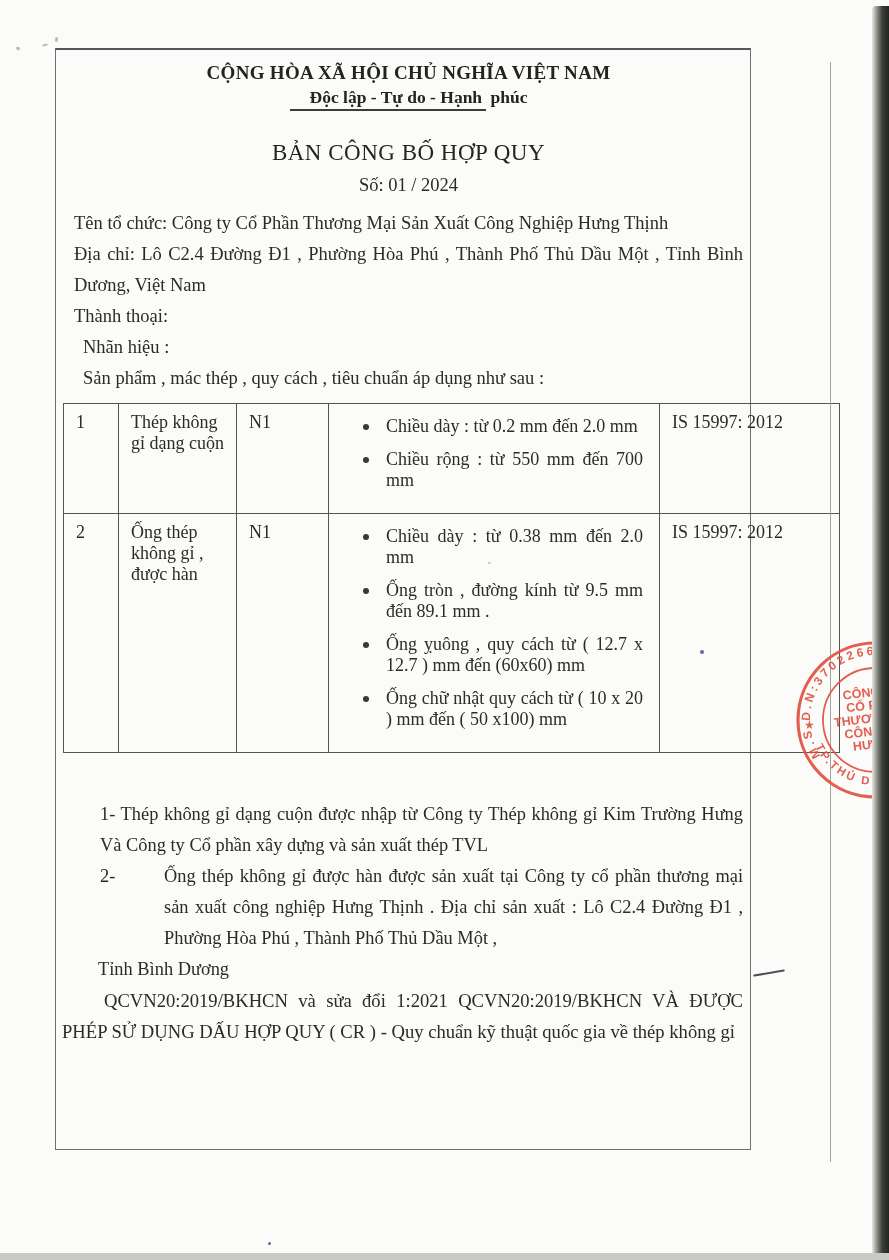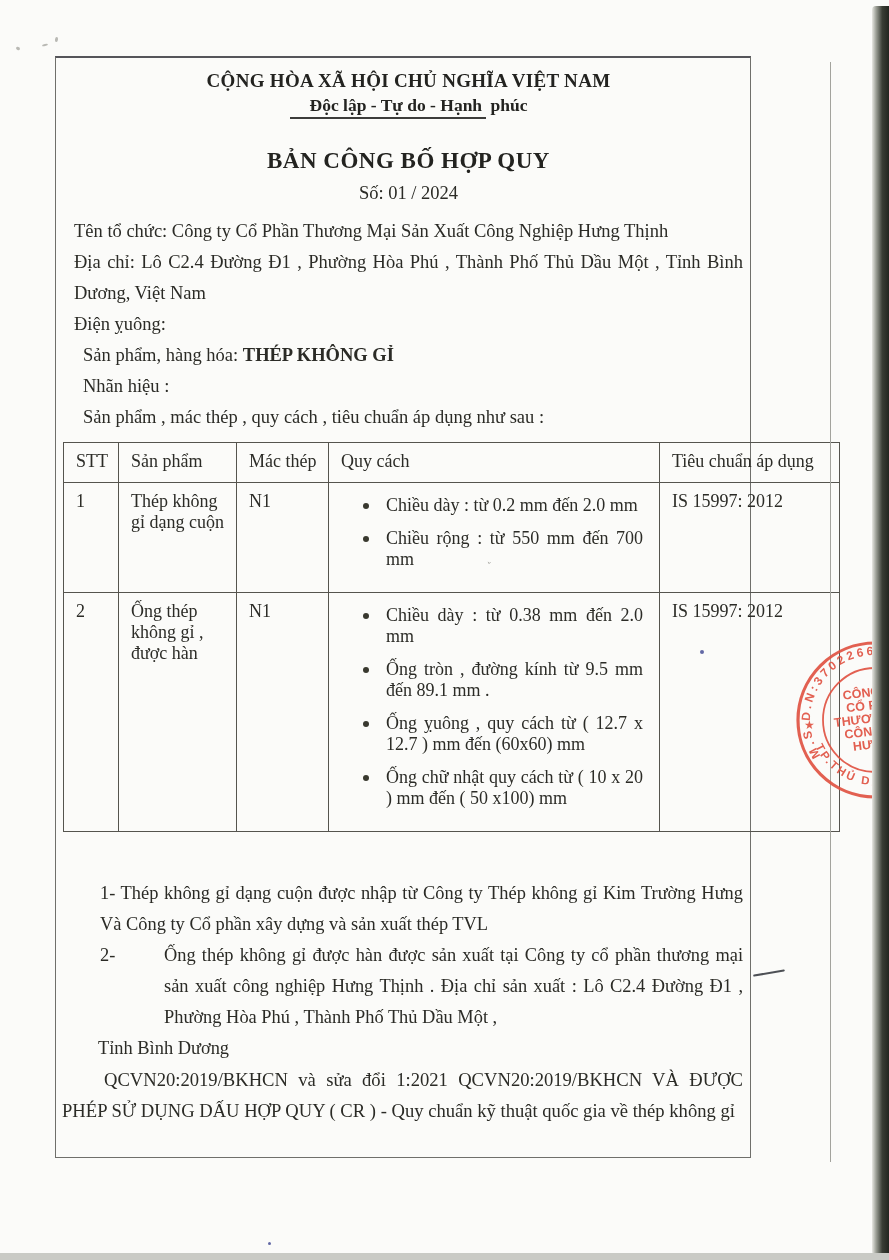--- a/index.html
+++ b/index.html
@@ -33,31 +33,31 @@
   .d1{left:700px;top:650px;}
   .d2{left:268px;top:1242px;width:3px;height:3px;}
   .pen-slash{
     position:absolute;left:753px;top:972px;width:32px;height:2px;
     background:#2e3138;transform:rotate(-10deg);border-radius:2px;opacity:.85;
   }
   .tick{position:absolute;left:487px;top:560px;color:#8d8d87;font-size:10px;transform:rotate(12deg);}
 
   
   .frame{
-    position:absolute;left:55px;top:56px;width:696px;height:1102px;
+    position:absolute;left:55px;top:48px;width:696px;height:1102px;
     border:1.5px solid #6f6f6b;border-top:2px solid #55555a;
     box-sizing:border-box;
     padding:12px 7px 16px 18px;
   }
 
   .center{text-align:center;}
   .nat-header{font-weight:bold;font-size:19px;letter-spacing:.3px;color:#232320;}
   .motto{font-weight:bold;font-size:17.5px;margin-top:3px;color:#232320;}
   .motto .u{border-bottom:2px solid #3c3c3a;padding:0 4px 2px 20px;text-align:center;}
-  .doc-title{font-weight:bold;font-size:23px;letter-spacing:.5px;margin-top:32px;color:#232320;}
+  .doc-title{font-weight:normal;font-size:23px;letter-spacing:.5px;margin-top:32px;color:#232320;}
   .doc-number{font-size:18.5px;margin-top:9px;}
 
   .info{margin-top:12px;font-size:18.5px;line-height:31px;text-align:justify;}
   .info p{margin:0;}
   .indent8{margin-left:9px !important;}
   .b{font-weight:bold;}
 
   
   table.spec{
     border-collapse:collapse;table-layout:fixed;
@@ -105,42 +105,34 @@
 
     <div class="center nat-header">CỘNG HÒA XÃ HỘI CHỦ NGHĨA VIỆT NAM</div>
     <div class="center motto"><span class="u">Độc lập - Tự do - Hạnh</span><span> phúc</span></div>
 
     <div class="center doc-title">BẢN CÔNG BỐ HỢP QUY</div>
     <div class="center doc-number">Số: 01 / 2024</div>
 
     <div class="info">
       <p>Tên tổ chức: Công ty Cổ Phần Thương Mại Sản Xuất Công Nghiệp Hưng Thịnh</p>
       <p>Địa chỉ: Lô C2.4 Đường Đ1 , Phường Hòa Phú , Thành Phố Thủ Dầu Một , Tỉnh Bình Dương, Việt Nam</p>
-      <p>Điện ỵuông:</p>
-      <p class="indent8"><span>Sản phẩm, hàng hóa: </span><span class="b">THÉP KHÔNG GỈ</span></p>
+      <p>Thành thoại:</p>
       <p class="indent8">Nhãn hiệu :</p>
       <p class="indent8">Sản phẩm , mác thép , quy cách , tiêu chuẩn áp dụng như sau :</p>
     </div>
 
     <table class="spec">
       <colgroup>
         <col style="width:55px">
           <col style="width:118px">
           <col style="width:92px">
           <col style="width:331px">
           <col style="width:180px">
       </colgroup>
       <tbody>
-          <tr>
-        <th class="c">STT</th>
-        <th>Sản phẩm</th>
-        <th>Mác thép</th>
-        <th>Quy cách</th>
-        <th>Tiêu chuẩn áp dụng</th>
-      </tr>
       <tr>
         <td class="c">1</td>
         <td class="just">Thép không gỉ dạng cuộn</td>
         <td class="c">N1</td>
         <td class="spec-cell">
           <div class="spec-item">
                 <span class="dot"></span>
                 <span class="txt">Chiều dày : từ 0.2 mm đến 2.0 mm</span>
               </div>
           <div class="spec-item">

